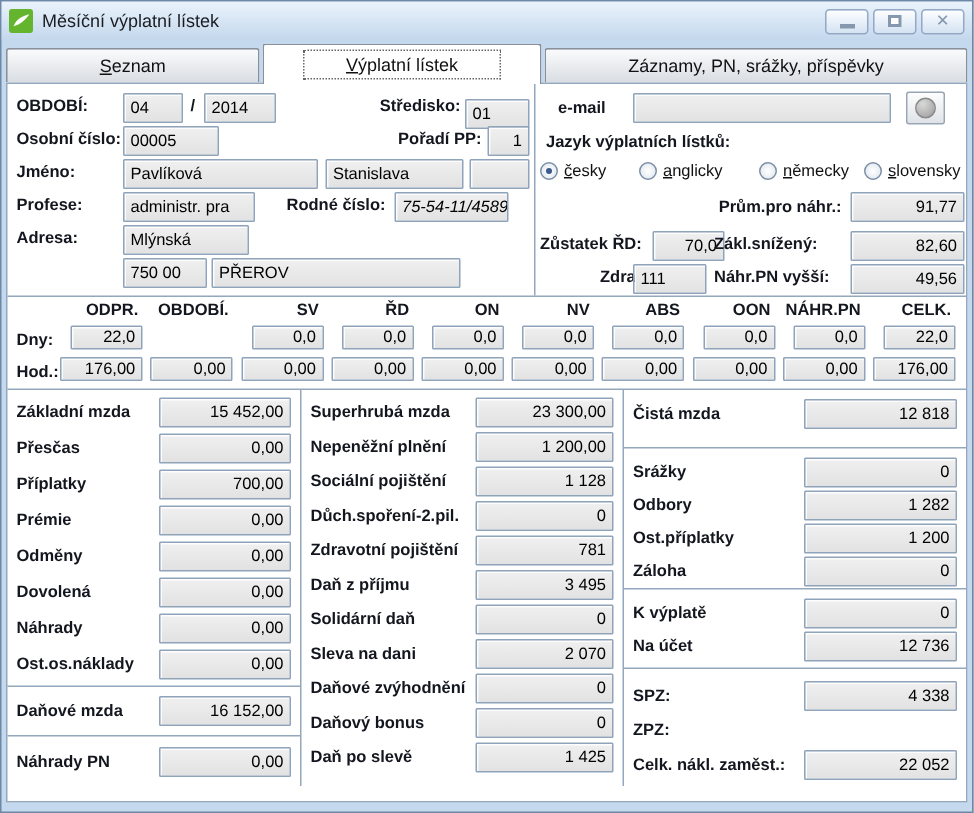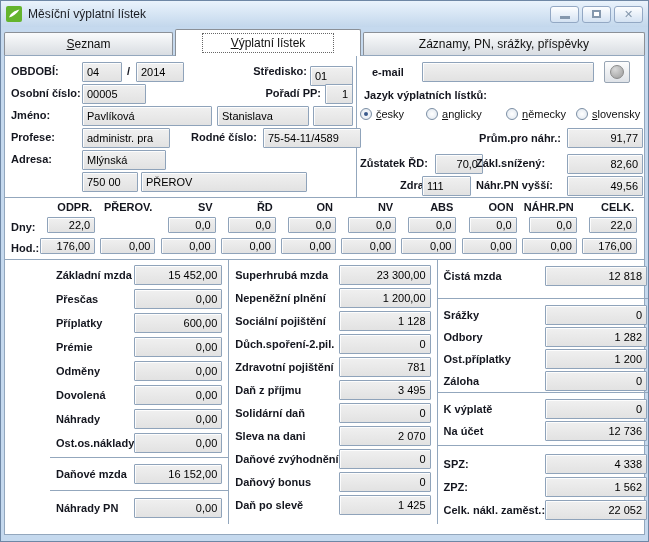--- a/index.html
+++ b/index.html
@@ -92,21 +92,21 @@
   .hhead { top: 3px; }
   .hhead .lab { text-align: right; padding-right: 7px; }
   .hcell { display: flex; justify-content: flex-end; padding-right: 4px; }
   .hcell .fld { height: 16px; }
   .dny-row { top: 19px; }
   .hod-row { top: 40px; }
   .dny-row .fld { width: 48px; }
   .hod-row .fld { width: 55px; }
   
   .bottom { display: flex; height: 264px; }
-  .col1 { width: 196px; border-right: 1px solid #93a7bd; margin-left: 45px; }
+  .col1 { width: 196px; border-right: 1px solid #93a7bd; }
   .col2 { width: 215px; border-right: 1px solid #93a7bd; padding-top: 5px; }
   .col3 { flex: 1; display: flex; flex-direction: column; }
   .brow { display: flex; align-items: center; height: 20px; padding: 0 6px; }
   .brow .lab { flex: 1; }
   .col1 .brow { margin-bottom: 4px; }
   .col1 .fld { width: 88px; padding-left: 36px; }
   .col2 .brow { margin-bottom: 3px; }
   .col2 .fld { width: 92px; }
   .col3 .fld { width: 102px; }
   .sub1a { height: 198px; border-bottom: 1px solid #93a7bd; padding-top: 5px; }
@@ -171,21 +171,21 @@
         <span class="fld num abs" style="left:320px; top:28px; width:28px;">1</span>
 
         <span class="lab abs" style="left:6px; top:53px;">Jméno:</span>
         <span class="fld txt abs" style="left:77px; top:50px; width:130px;">Pavlíková</span>
         <span class="fld txt abs" style="left:212px; top:50px; width:92px;">Stanislava</span>
         <span class="fld txt abs" style="left:308px; top:50px; width:40px;"></span>
 
         <span class="lab abs" style="left:6px; top:75px;">Profese:</span>
         <span class="fld txt abs" style="left:77px; top:72px; width:88px;">administr. pra</span>
         <span class="lab abs" style="left:186px; top:75px;">Rodné číslo:</span>
-        <span class="fld txt abs" style="left:258px; top:72px; width:98px;">75-54-11/4589</span>
+        <span class="fld txt abs" style="left:258px; top:72px; width:76px;font-style:italic;">75-54-11/4589</span>
 
         <span class="lab abs" style="left:6px; top:97px;">Adresa:</span>
         <span class="fld txt abs" style="left:77px; top:94px; width:84px;">Mlýnská</span>
 
         <span class="fld txt abs" style="left:77px; top:116px; width:56px;">750 00</span>
         <span class="fld txt abs" style="left:136px; top:116px; width:166px;">PŘEROV</span>
       </div>
 
       <div class="rp">
         <span class="lab abs" style="left:14px; top:10px;">e-mail</span>
@@ -224,21 +224,21 @@
         <span class="lab abs" style="left:2px; top:123px;margin-left:40px;">Zdrav.poj.:</span>
         <span class="fld txt abs" style="left:64px; top:120px; width:49px;">111</span>
         <span class="lab abs" style="left:118px; top:123px;">Náhr.PN vyšší:</span>
         <span class="fld num abs" style="left:209px; top:120px; width:76px;">49,56</span>
       </div>
     </div>
 
     <div class="hours">
       <div class="hgrid hhead abs">
         <span class="lab">ODPR.</span>
-        <span class="lab">PŘEROV.</span>
+        <span class="lab">OBDOBÍ.</span>
         <span class="lab">SV</span>
         <span class="lab">ŘD</span>
         <span class="lab">ON</span>
         <span class="lab">NV</span>
         <span class="lab">ABS</span>
         <span class="lab">OON</span>
         <span class="lab">NÁHR.PN</span>
         <span class="lab">CELK.</span>
       </div>
       <span class="lab abs" style="left:6px; top:23px;">Dny:</span>
@@ -316,21 +316,21 @@
           <div class="brow">
               <span class="lab">Základní mzda</span>
               <span class="fld num">15 452,00</span>
             </div>
           <div class="brow">
               <span class="lab">Přesčas</span>
               <span class="fld num">0,00</span>
             </div>
           <div class="brow">
               <span class="lab">Příplatky</span>
-              <span class="fld num">600,00</span>
+              <span class="fld num">700,00</span>
             </div>
           <div class="brow">
               <span class="lab">Prémie</span>
               <span class="fld num">0,00</span>
             </div>
           <div class="brow">
               <span class="lab">Odměny</span>
               <span class="fld num">0,00</span>
             </div>
           <div class="brow">
@@ -442,21 +442,20 @@
               <span class="fld num">12 736</span>
             </div>
         </div>
         <div class="sub3d">
           <div class="brow">
               <span class="lab">SPZ:</span>
               <span class="fld num">4 338</span>
             </div>
           <div class="brow">
               <span class="lab">ZPZ:</span>
-              <span class="fld num">1 562</span>
             </div>
           <div class="brow">
               <span class="lab">Celk. nákl. zaměst.:</span>
               <span class="fld num">22 052</span>
             </div>
         </div>
       </div>
 
     </div>
   </div>

